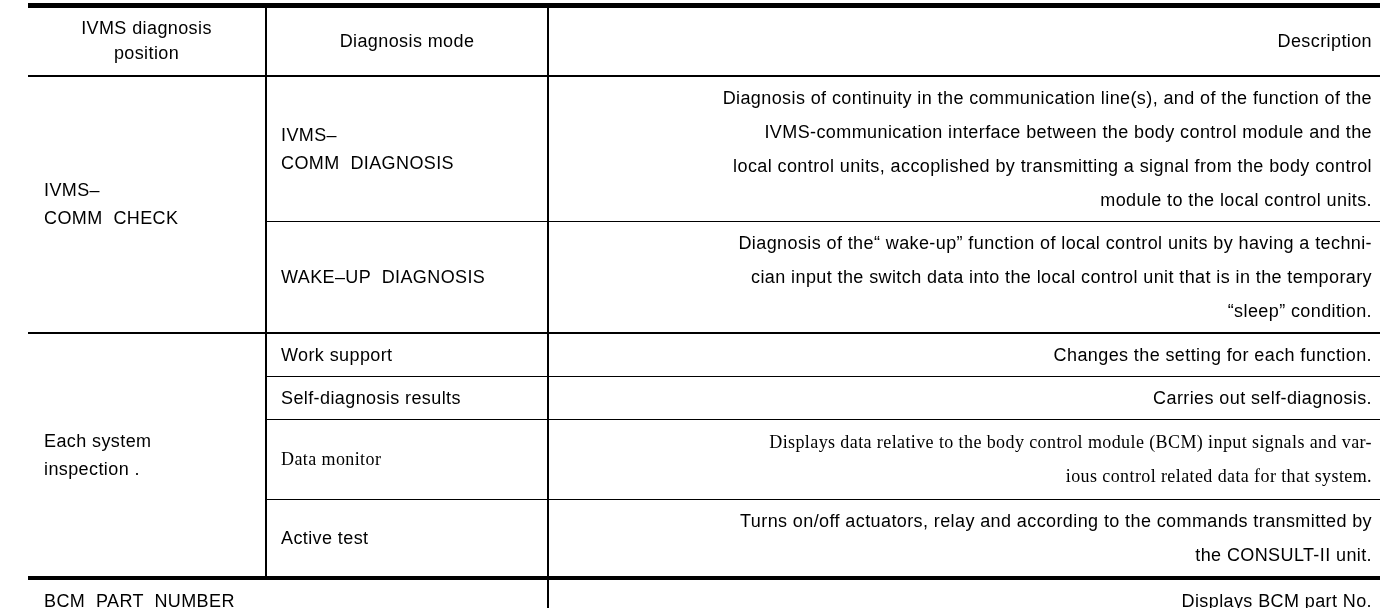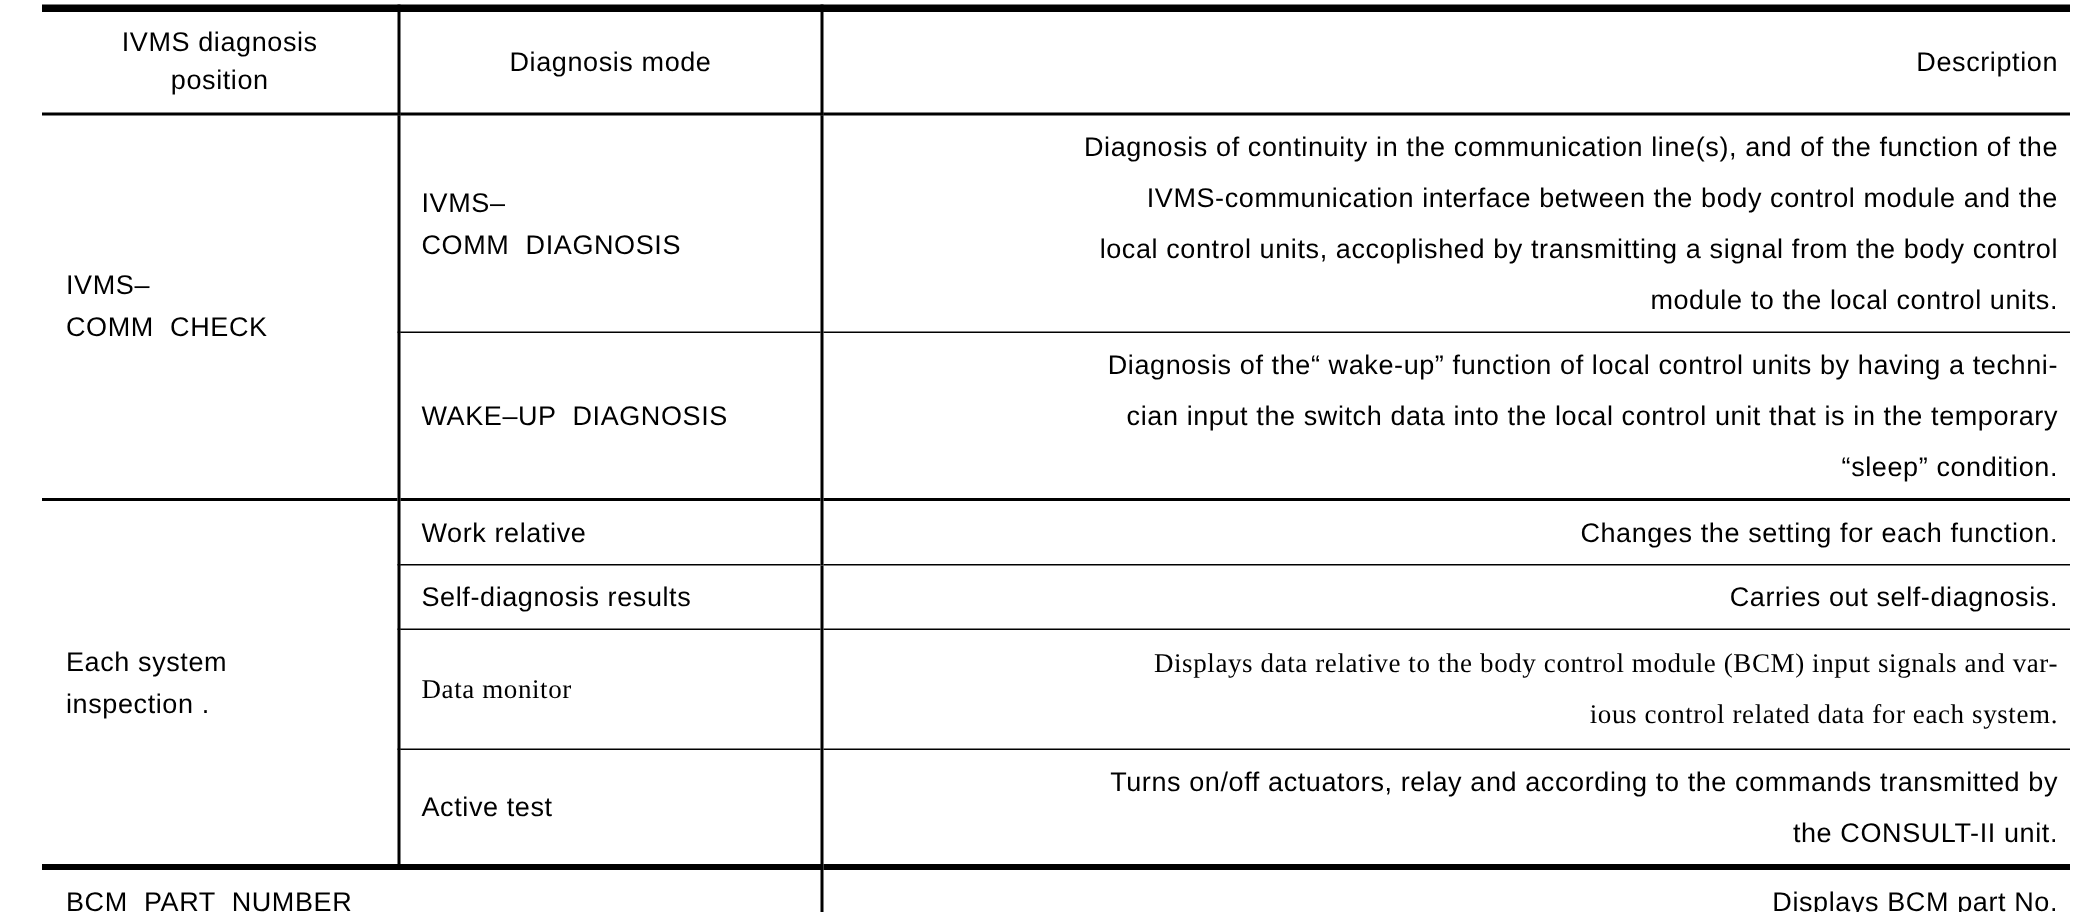--- a/index.html
+++ b/index.html
@@ -93,31 +93,31 @@
       </tr>
       <tr class="r-wake">
         <td class="mode">WAKE–UP  DIAGNOSIS</td>
         <td class="desc last">Diagnosis of the“ wake-up” function of local control units by having a techni-
 cian input the switch data into the local control unit that is in the temporary
 “sleep” condition.</td>
       </tr>
       <tr class="r-work group-start">
         <td class="pos first" rowspan="4">Each system
 inspection .</td>
-        <td class="mode">Work relative</td>
+        <td class="mode">Work support</td>
         <td class="desc last">Changes the setting for each function.</td>
       </tr>
       <tr class="r-selfd">
         <td class="mode">Self-diagnosis results</td>
         <td class="desc last">Carries out self-diagnosis.</td>
       </tr>
       <tr class="r-data">
         <td class="mode">Data monitor</td>
         <td class="desc last">Displays data relative to the body control module (BCM) input signals and var-
-ious control related data for each system.</td>
+ious control related data for that system.</td>
       </tr>
       <tr class="r-active">
         <td class="mode">Active test</td>
         <td class="desc last">Turns on/off actuators, relay and according to the commands transmitted by
 the CONSULT-II unit.</td>
       </tr>
       <tr class="footer-row">
         <td class="pos first" colspan="2">BCM  PART  NUMBER</td>
         <td class="desc last">Displays BCM part No.</td>
       </tr>

